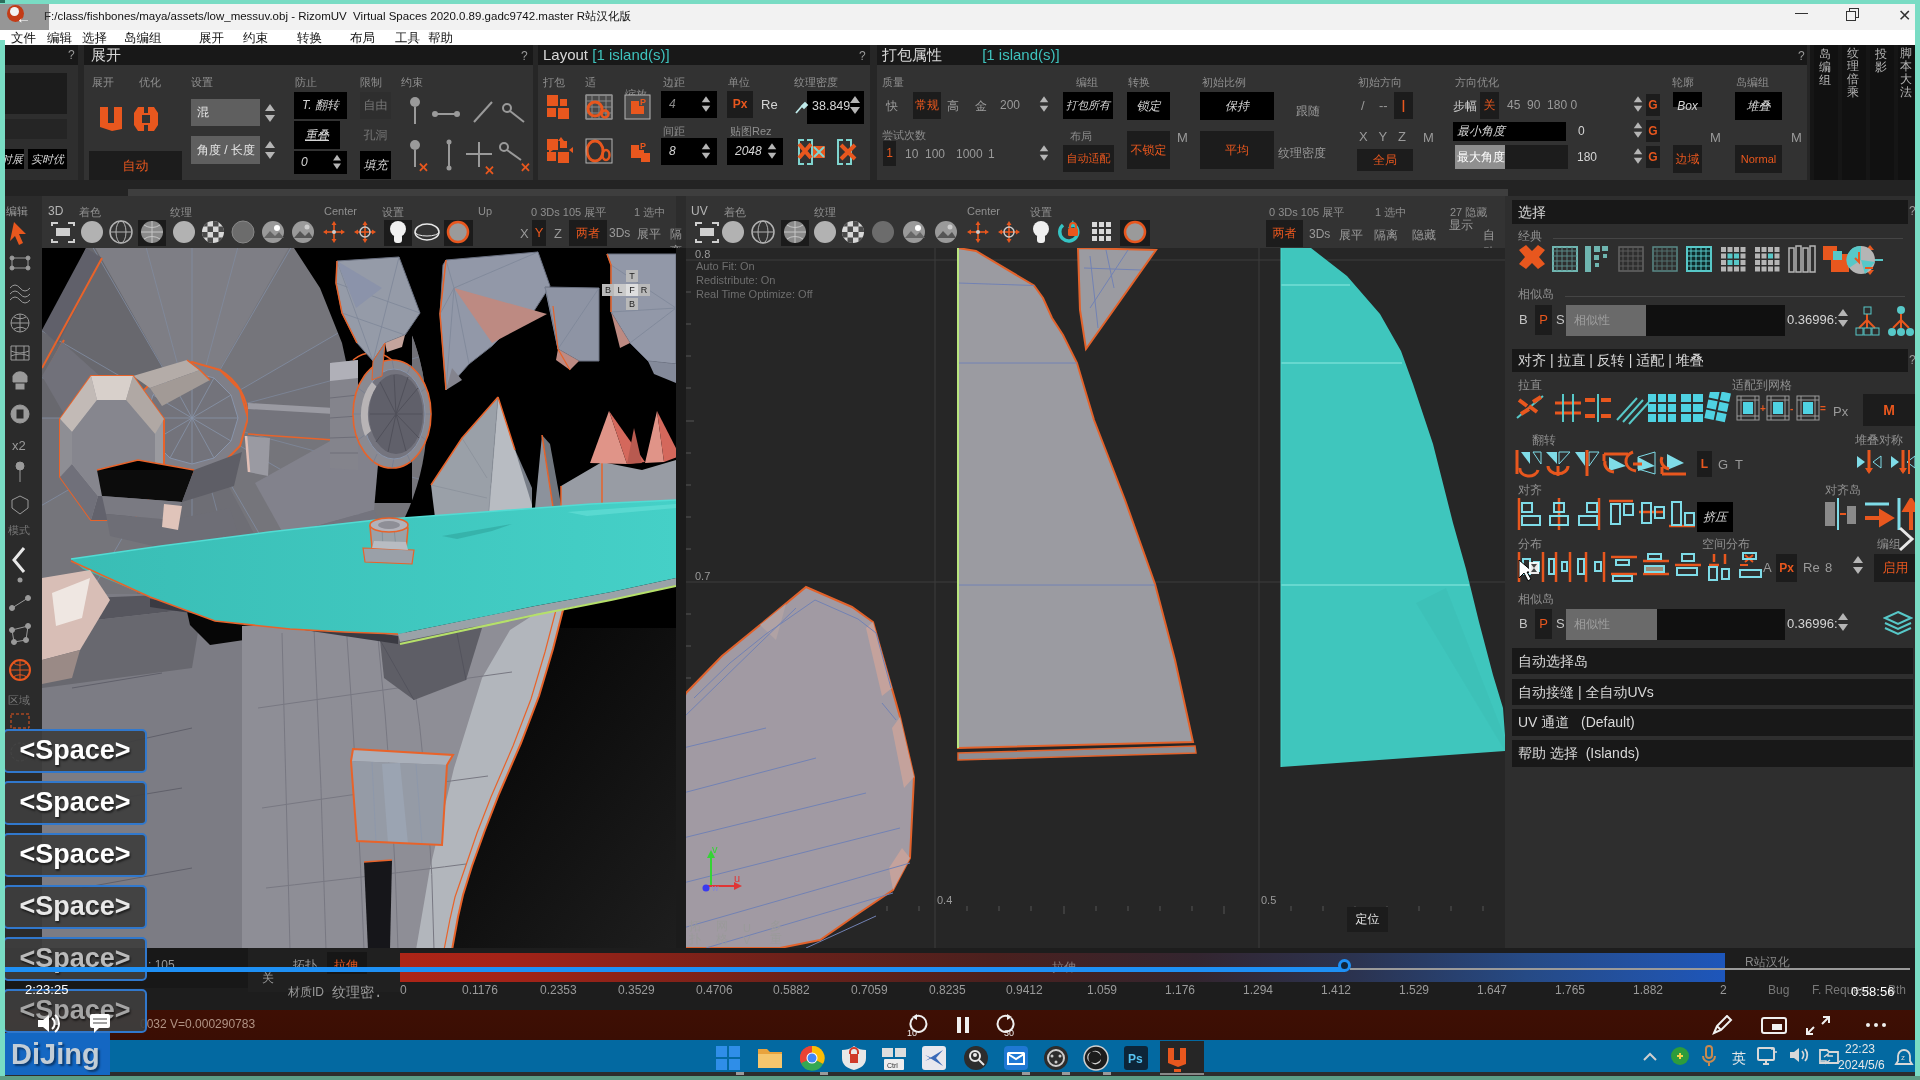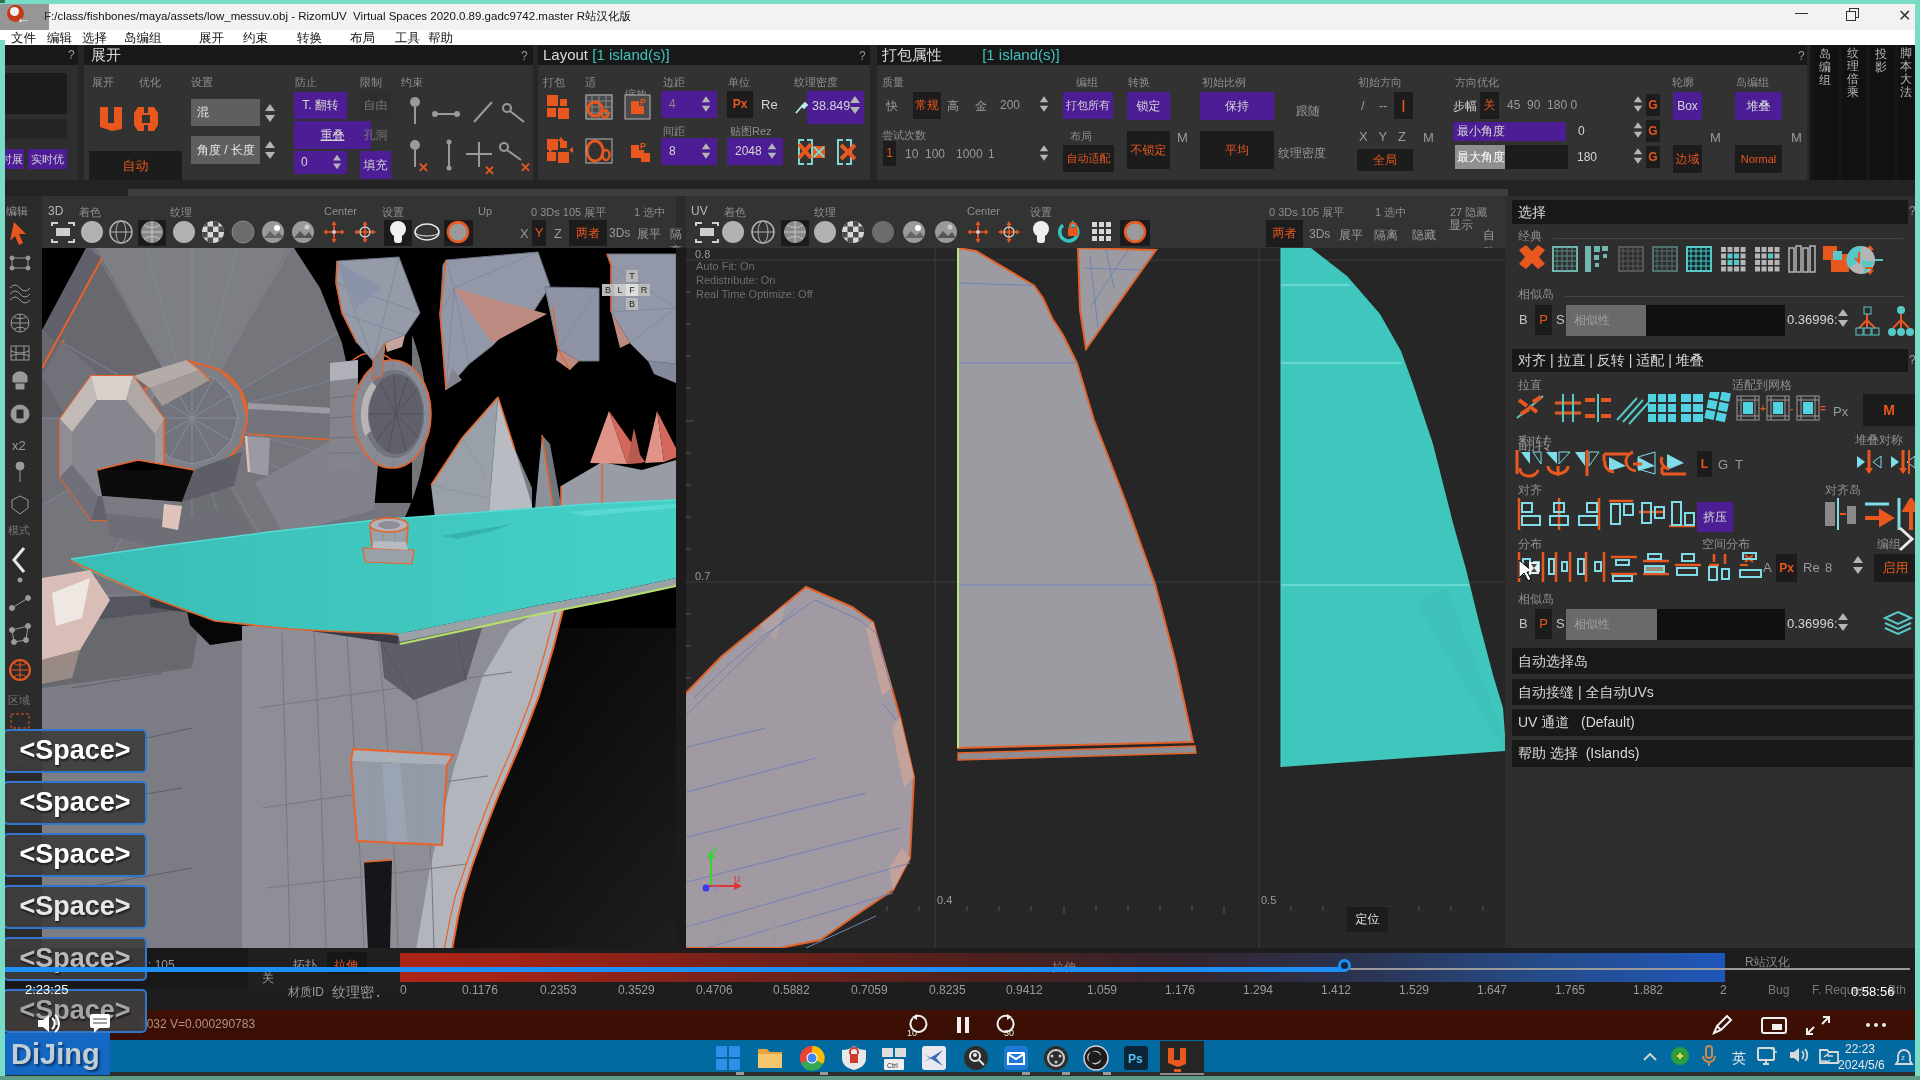--- a/index.html
+++ b/index.html
@@ -2,21 +2,21 @@
 <html><head>
 <meta charset="utf-8">
 <style>
 * { margin:0; padding:0; box-sizing:border-box; }
 html,body { width:1920px; height:1080px; overflow:hidden; background:#000; }
 body { font-family:"Liberation Sans", sans-serif; }
 .abs { position:absolute; }
 #root { position:absolute; top:0; left:0; width:1920px; height:1080px; background:#2c2c2c; overflow:hidden; }
 .hdr { background:#181818; color:#d8d8d8; font-size:15px; }
 .lbl { color:#8f8f8f; font-size:11px; white-space:nowrap; }
-.btn { background:#4c1d95; color:#d5d5d5; font-size:12px; text-align:center; }
+.btn { background:#000000; color:#d5d5d5; font-size:12px; text-align:center;font-style:italic; }
 .obtn { background:#1c1c1c; color:#e8571e; font-size:12px; text-align:center; }
 .otext { color:#e8571e; }
 .wtext { color:#d5d5d5; }
 .gtext { color:#9a9a9a; }
 .teal { color:#3fc2bd; }
 .spin { width:10px; height:18px; display:flex; flex-direction:column; justify-content:space-between; }
 .spin:before { content:""; border-left:5px solid transparent; border-right:5px solid transparent; border-bottom:7px solid #b5b5b5; }
 .spin:after { content:""; border-left:5px solid transparent; border-right:5px solid transparent; border-top:7px solid #b5b5b5; }
 .q { color:#9a9a9a; font-size:12px; }
 </style>
@@ -74,21 +74,21 @@
     <path d="M40 2 L56 2 L60 8 L60 20 L56 26 L40 26 L36 20 L36 8 Z M44 10 L44 18 L52 18 L52 10 Z" fill="#e8571e" fill-rule="evenodd"></path>
     <rect x="46" y="0" width="4" height="8" fill="#323232"></rect>
     <rect x="46" y="20" width="4" height="8" fill="#323232"></rect>
   </svg>
   <div class="abs obtn" style="left:5px;top:106px;width:93px;height:29px;line-height:29px;font-size:13px;">自动</div>
   <div class="abs" style="left:107px;top:54px;width:69px;height:27px;background:#5f5f5f;color:#e5e5e5;font-size:12px;line-height:27px;padding-left:6px;">混</div>
   <div class="abs spin" style="left:181px;top:59px;"></div>
   <div class="abs" style="left:107px;top:91px;width:69px;height:28px;background:#5f5f5f;color:#e5e5e5;font-size:12px;line-height:28px;padding-left:6px;">角度 / 长度</div>
   <div class="abs spin" style="left:181px;top:96px;"></div>
   <div class="abs btn" style="left:210px;top:47px;width:53px;height:27px;line-height:27px;">T. 翻转</div>
-  <div class="abs btn" style="left:210px;top:76px;width:77px;height:28px;line-height:28px;"><span style="text-decoration:underline;">重叠</span></div>
+  <div class="abs btn" style="left:210px;top:76px;width:46px;height:28px;line-height:28px;"><span style="text-decoration:underline;">重叠</span></div>
   <div class="abs btn" style="left:210px;top:106px;width:53px;height:23px;line-height:23px;text-align:left;padding-left:7px;">0</div>
   <div class="abs spin" style="left:248px;top:108px;transform:scale(0.8);"></div>
   <div class="abs" style="left:276px;top:47px;width:31px;height:27px;background:#2e2e2e;color:#777;font-size:12px;text-align:center;line-height:27px;">自由</div>
   <div class="abs" style="left:276px;top:76px;width:31px;height:28px;color:#777;font-size:12px;text-align:center;line-height:28px;">孔洞</div>
   <div class="abs btn" style="left:276px;top:106px;width:31px;height:28px;line-height:28px;">填充</div>
 
   <svg class="abs" style="left:320px;top:47px;" width="129" height="88" viewBox="0 0 129 88">
     <g stroke="#9a9a9a" stroke-width="2" fill="none">
       <circle cx="11" cy="10" r="5" fill="#9a9a9a" stroke="none"></circle>
             <line x1="11" y1="15" x2="11" y2="32"></line>
@@ -239,21 +239,21 @@
   <div class="abs" style="left:628px;top:100px;width:63px;height:24px;background:#1c1c1c;"></div>
   <div class="abs wtext" style="left:700px;top:105px;font-size:12px;text-align:right;">180</div>
   <div class="abs spin" style="left:756px;top:50px;transform:scale(0.85);"></div>
   <div class="abs spin" style="left:756px;top:76px;transform:scale(0.85);"></div>
   <div class="abs spin" style="left:756px;top:102px;transform:scale(0.85);"></div>
   <div class="abs obtn" style="left:769px;top:49px;width:14px;height:22px;line-height:22px;font-weight:bold;">G</div>
   <div class="abs obtn" style="left:769px;top:75px;width:14px;height:22px;line-height:22px;font-weight:bold;">G</div>
   <div class="abs obtn" style="left:769px;top:101px;width:14px;height:22px;line-height:22px;font-weight:bold;">G</div>
 
   <div class="abs lbl" style="left:795px;top:30px;">轮廓</div>
-  <div class="abs btn" style="left:796px;top:47px;width:29px;height:28px;line-height:28px;">Box</div>
+  <div class="abs btn" style="left:796px;top:47px;width:29px;height:15px;line-height:28px;">Box</div>
   <div class="abs gtext" style="left:833px;top:85px;font-size:13px;">M</div>
   <div class="abs obtn" style="left:796px;top:100px;width:29px;height:28px;line-height:28px;">边域</div>
 
   <div class="abs lbl" style="left:859px;top:30px;">岛编组</div>
   <div class="abs btn" style="left:858px;top:47px;width:47px;height:28px;line-height:28px;">堆叠</div>
   <div class="abs gtext" style="left:914px;top:85px;font-size:13px;">M</div>
   <div class="abs obtn" style="left:858px;top:100px;width:47px;height:28px;line-height:28px;font-size:11px;">Normal</div>
  </div>
 
  <div class="abs" style="left:1810px;top:0;width:105px;height:135px;background:#161616;">
@@ -1035,21 +1035,21 @@
         </g>
   <g transform="translate(282,4)">
           <rect x="0" y="0" width="22" height="24" fill="none" stroke="#999"></rect>
           <path d="M4 0 v24 M18 0 v24 M0 4 h22 M0 20 h22" stroke="#999" fill="none"></path>
           <rect x="6" y="6" width="10" height="12" fill="#4fd2e2"></rect>
           <text x="23" y="16" fill="#e8571e" font-size="10" font-weight="bold" font-family="Liberation Sans">=</text>
         </g>
  </svg>
  <div class="abs gtext" style="left:328px;top:208px;font-size:13px;">Px</div>
  <div class="abs obtn" style="left:358px;top:198px;width:52px;height:32px;line-height:32px;font-size:14px;font-weight:bold;">M</div>
- <div class="abs lbl" style="left:13px;top:236px;font-size:17px;">翻转</div>
+ <div class="abs lbl" style="left:27px;top:236px;font-size:12px;">翻转</div>
  <div class="abs lbl" style="left:350px;top:236px;font-size:12px;">堆叠对称</div>
 
  <svg class="abs" style="left:10px;top:254px;" width="250" height="30" viewBox="0 0 250 30">
   <g transform="translate(0,0)">
           <line x1="2" y1="0" x2="2" y2="24" stroke="#e8571e" stroke-width="3"></line>
           <path d="M6 2 l9 12 v-12 Z" fill="#7fdce8"></path>
           <path d="M18 2 l8 12 v-12 Z" fill="none" stroke="#7fdce8"></path>
           <path d="M5 18 a9 7 0 0 0 18 2" fill="none" stroke="#e8571e" stroke-width="3"></path>
         </g>
   <g transform="translate(29,0)">

